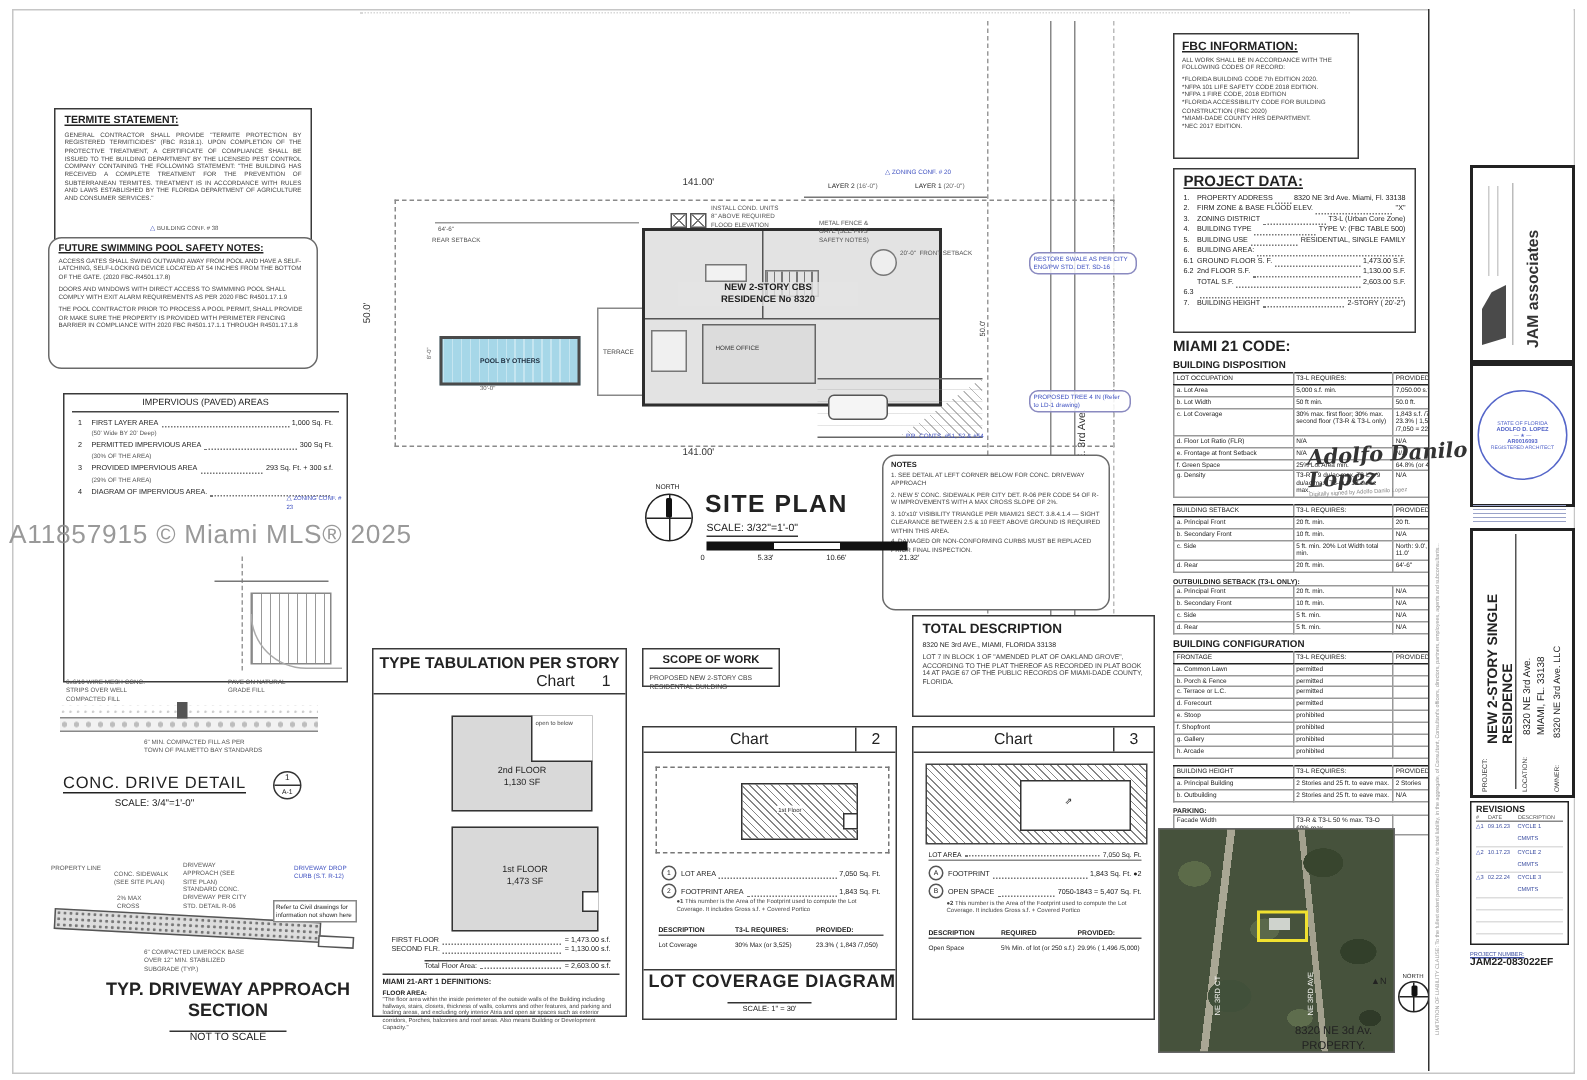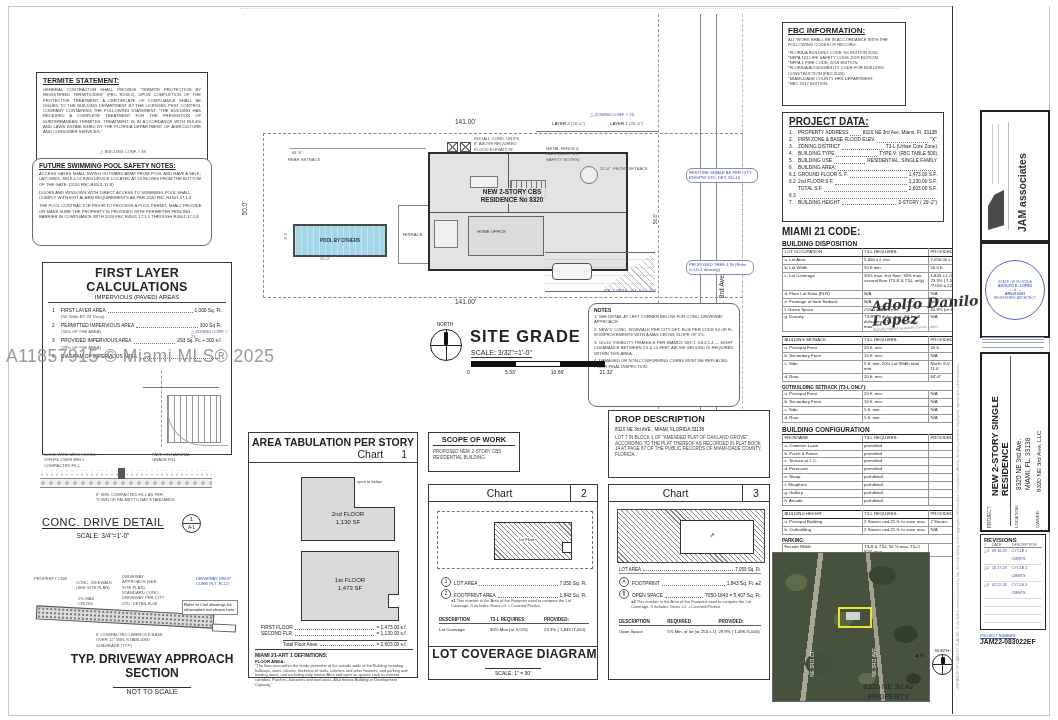--- a/index.html
+++ b/index.html
@@ -59,21 +59,20 @@
     <div style="font-size:6.5px;font-weight:bold;text-decoration:underline;margin-bottom:2px;">FUTURE SWIMMING POOL SAFETY NOTES:</div>
     <div>
 
     <div class="tiny" style="color:#444;margin-bottom:3px;">ACCESS GATES SHALL SWING OUTWARD AWAY FROM POOL AND HAVE A SELF-LATCHING, SELF-LOCKING DEVICE LOCATED AT 54 INCHES FROM THE BOTTOM OF THE GATE. (2020 FBC-R4501.17.8)</div>
         <div class="tiny" style="color:#444;margin-bottom:3px;">DOORS AND WINDOWS WITH DIRECT ACCESS TO SWIMMING POOL SHALL COMPLY WITH EXIT ALARM REQUIREMENTS AS PER 2020 FBC R4501.17.1.9</div>
         <div class="tiny" style="color:#444;margin-bottom:3px;">THE POOL CONTRACTOR PRIOR TO PROCESS A POOL PERMIT, SHALL PROVIDE OR MAKE SURE THE PROPERTY IS PROVIDED WITH PERIMETER FENCING BARRIER IN COMPLIANCE WITH 2020 FBC R4501.17.1.1 THROUGH R4501.17.1.8</div>
       </div>
   </div>
 
   <div class="bx" style="left:42px;top:262px;width:190px;height:193px;padding:3px 5px;">
-    <div style="font-size:12.5px;font-weight:bold;text-align:center;letter-spacing:.3px;">FIRST LAYER CALCULATIONS</div>
     <div style="font-size:6px;text-align:center;border-bottom:1px solid #444;padding-bottom:2px;margin-bottom:5px;">IMPERVIOUS (PAVED) AREAS</div>
     <div>
 
         <div style="margin:0 4px 4px 4px;">
           <div class="fl-row">
             <span class="pd-n">1</span>
             <span>FIRST LAYER AREA</span>
             <span class="leader"></span>
             <span>1,000 Sq. Ft.</span>
           </div>
@@ -214,32 +213,32 @@
         <div class="tiny" style="color:#444;margin-bottom:2.5px;">2.  NEW 5' CONC. SIDEWALK PER CITY DET. R-06 PER CODE 54 OF R-W IMPROVEMENTS WITH A MAX CROSS SLOPE OF 2%.</div>
         <div class="tiny" style="color:#444;margin-bottom:2.5px;">3.  10'x10' VISIBILITY TRIANGLE PER MIAMI21 SECT. 3.8.4.1.4 — SIGHT CLEARANCE BETWEEN 2.5 &amp; 10 FEET ABOVE GROUND IS REQUIRED WITHIN THIS AREA.</div>
         <div class="tiny" style="color:#444;margin-bottom:2.5px;">4.  DAMAGED OR NON-CONFORMING CURBS MUST BE REPLACED PRIOR FINAL INSPECTION.</div>
       </div>
   </div>
 
   <div class="abs" style="left:430px;top:322px;font-size:4.5px;text-align:center;width:30px;">NORTH</div>
   <div class="compass" style="left:430px;top:329px;width:30px;height:30px;">
       <div class="needle"></div>
     </div>
-  <div class="abs" style="left:470px;top:327px;font-size:16.5px;font-weight:bold;letter-spacing:1px;">SITE GRADE</div>
+  <div class="abs" style="left:470px;top:327px;font-size:16.5px;font-weight:bold;letter-spacing:1px;">SITE PLAN</div>
   <div class="abs" style="left:471px;top:349px;font-size:7px;border-bottom:1px solid #333;padding-bottom:1px;">SCALE:  3/32"=1'-0"</div>
   <div class="abs scalebar" style="left:471px;top:361px;width:132px;"></div>
   <div class="abs" style="left:467px;top:369px;width:146px;display:flex;justify-content:space-between;font-size:5px;">
     <span>0</span>
     <span>5.33'</span>
     <span>10.66'</span>
     <span>21.32'</span>
   </div>
 
   <div class="bx" style="left:248px;top:432px;width:170px;height:246px;">
-    <div style="font-size:10.5px;font-weight:bold;text-align:center;margin-top:3px;">AREA TABULATION PER STORY</div>
+    <div style="font-size:10.5px;font-weight:bold;text-align:center;margin-top:3px;">TYPE TABULATION PER STORY</div>
     <div style="display:flex;justify-content:flex-end;gap:18px;padding:0 10px 2px 0;border-bottom:1px solid #3a3a3a;font-size:10.5px;">
       <span>Chart</span>
         <span>1</span>
     </div>
     <div class="abs" style="left:52px;top:44px;width:92px;height:62px;background:#d9d9d9;border:1.6px solid #333;">
       <div class="abs" style="right:-1px;top:-1px;width:36px;height:26px;background:#fff;border-left:1.4px solid #333;border-bottom:1.4px solid #333;font-size:4px;color:#444;padding:2px;">open to below</div>
       <div style="text-align:center;margin-top:32px;font-size:6px;line-height:1.4;">
           <div>2nd  FLOOR</div>
           <div>1,130  SF</div>
         </div>
@@ -269,21 +268,21 @@
         <span class="leader"></span>
         <span>= 2,603.00 s.f.</span>
     </div>
     <div class="abs" style="left:6px;top:216px;width:158px;border-top:1px solid #3a3a3a;padding-top:2px;">
       <div style="font-size:5px;font-weight:bold;">MIAMI 21-ART 1 DEFINITIONS:</div>
       <div style="font-size:4.3px;font-weight:bold;margin-top:1px;">FLOOR AREA:</div>
       <div style="font-size:3.9px;color:#444;line-height:1.2;">"The floor area within the inside perimeter of the outside walls of the Building including hallways, stairs, closets, thickness of walls, columns and other features, and parking and loading areas, and excluding only interior Atria and open air spaces such as exterior corridors, Porches, balconies and roof areas. Also means Building or Development Capacity."</div>
     </div>
   </div>
 
-  <div class="bx" style="left:428px;top:432px;width:92px;height:40px;padding:2px 4px;">
+  <div class="bx" style="left:428px;top:432px;width:92px;height:26px;padding:2px 4px;">
     <div style="font-size:7.5px;font-weight:bold;text-align:center;border-bottom:1px solid #333;padding-bottom:1px;">SCOPE OF WORK</div>
     <div class="t45" style="margin-top:3px;color:#444;">PROPOSED NEW 2-STORY CBS RESIDENTIAL BUILDING</div>
   </div>
 
   <div class="bx" style="left:428px;top:484px;width:170px;height:196px;">
     <div class="chart-head">
         <span class="cw">Chart</span>
         <span class="cn">2</span>
       </div>
     <div class="abs" style="left:8px;top:26px;width:154px;height:56px;border:1px dashed #777;">
@@ -322,21 +321,21 @@
           <span style="width:30%;">23.3%  ( 1,843 /7,050)</span>
         </div>
       </div>
     <div class="abs" style="left:0;bottom:0;right:0;border-top:1px solid #3a3a3a;text-align:center;">
       <div style="font-size:12px;font-weight:bold;letter-spacing:.4px;text-align:right;">LOT COVERAGE DIAGRAM</div>
       <div style="font-size:5px;border-top:1px solid #333;display:inline-block;padding:1px 10px;">SCALE:  1" = 30'</div>
     </div>
   </div>
 
   <div class="bx" style="left:608px;top:410px;width:162px;height:68px;padding:3px 6px;">
-    <div style="font-size:9px;font-weight:bold;">DROP DESCRIPTION</div>
+    <div style="font-size:9px;font-weight:bold;">TOTAL DESCRIPTION</div>
     <div style="font-size:4.6px;margin:3px 0;">8320 NE 3rd AVE., MIAMI, FLORIDA 33138</div>
     <div class="t45" style="color:#444;">LOT 7 IN BLOCK 1 OF "AMENDED PLAT OF OAKLAND GROVE", ACCORDING TO THE PLAT THEREOF AS RECORDED IN PLAT BOOK 14 AT PAGE 67 OF THE PUBLIC RECORDS OF MIAMI-DADE COUNTY, FLORIDA.</div>
   </div>
 
   <div class="bx" style="left:608px;top:484px;width:162px;height:196px;">
     <div class="chart-head">
         <span class="cw">Chart</span>
         <span class="cn">3</span>
       </div>
     <div class="abs hatch" style="left:8px;top:24px;width:146px;height:52px;border:1px solid #444;">

